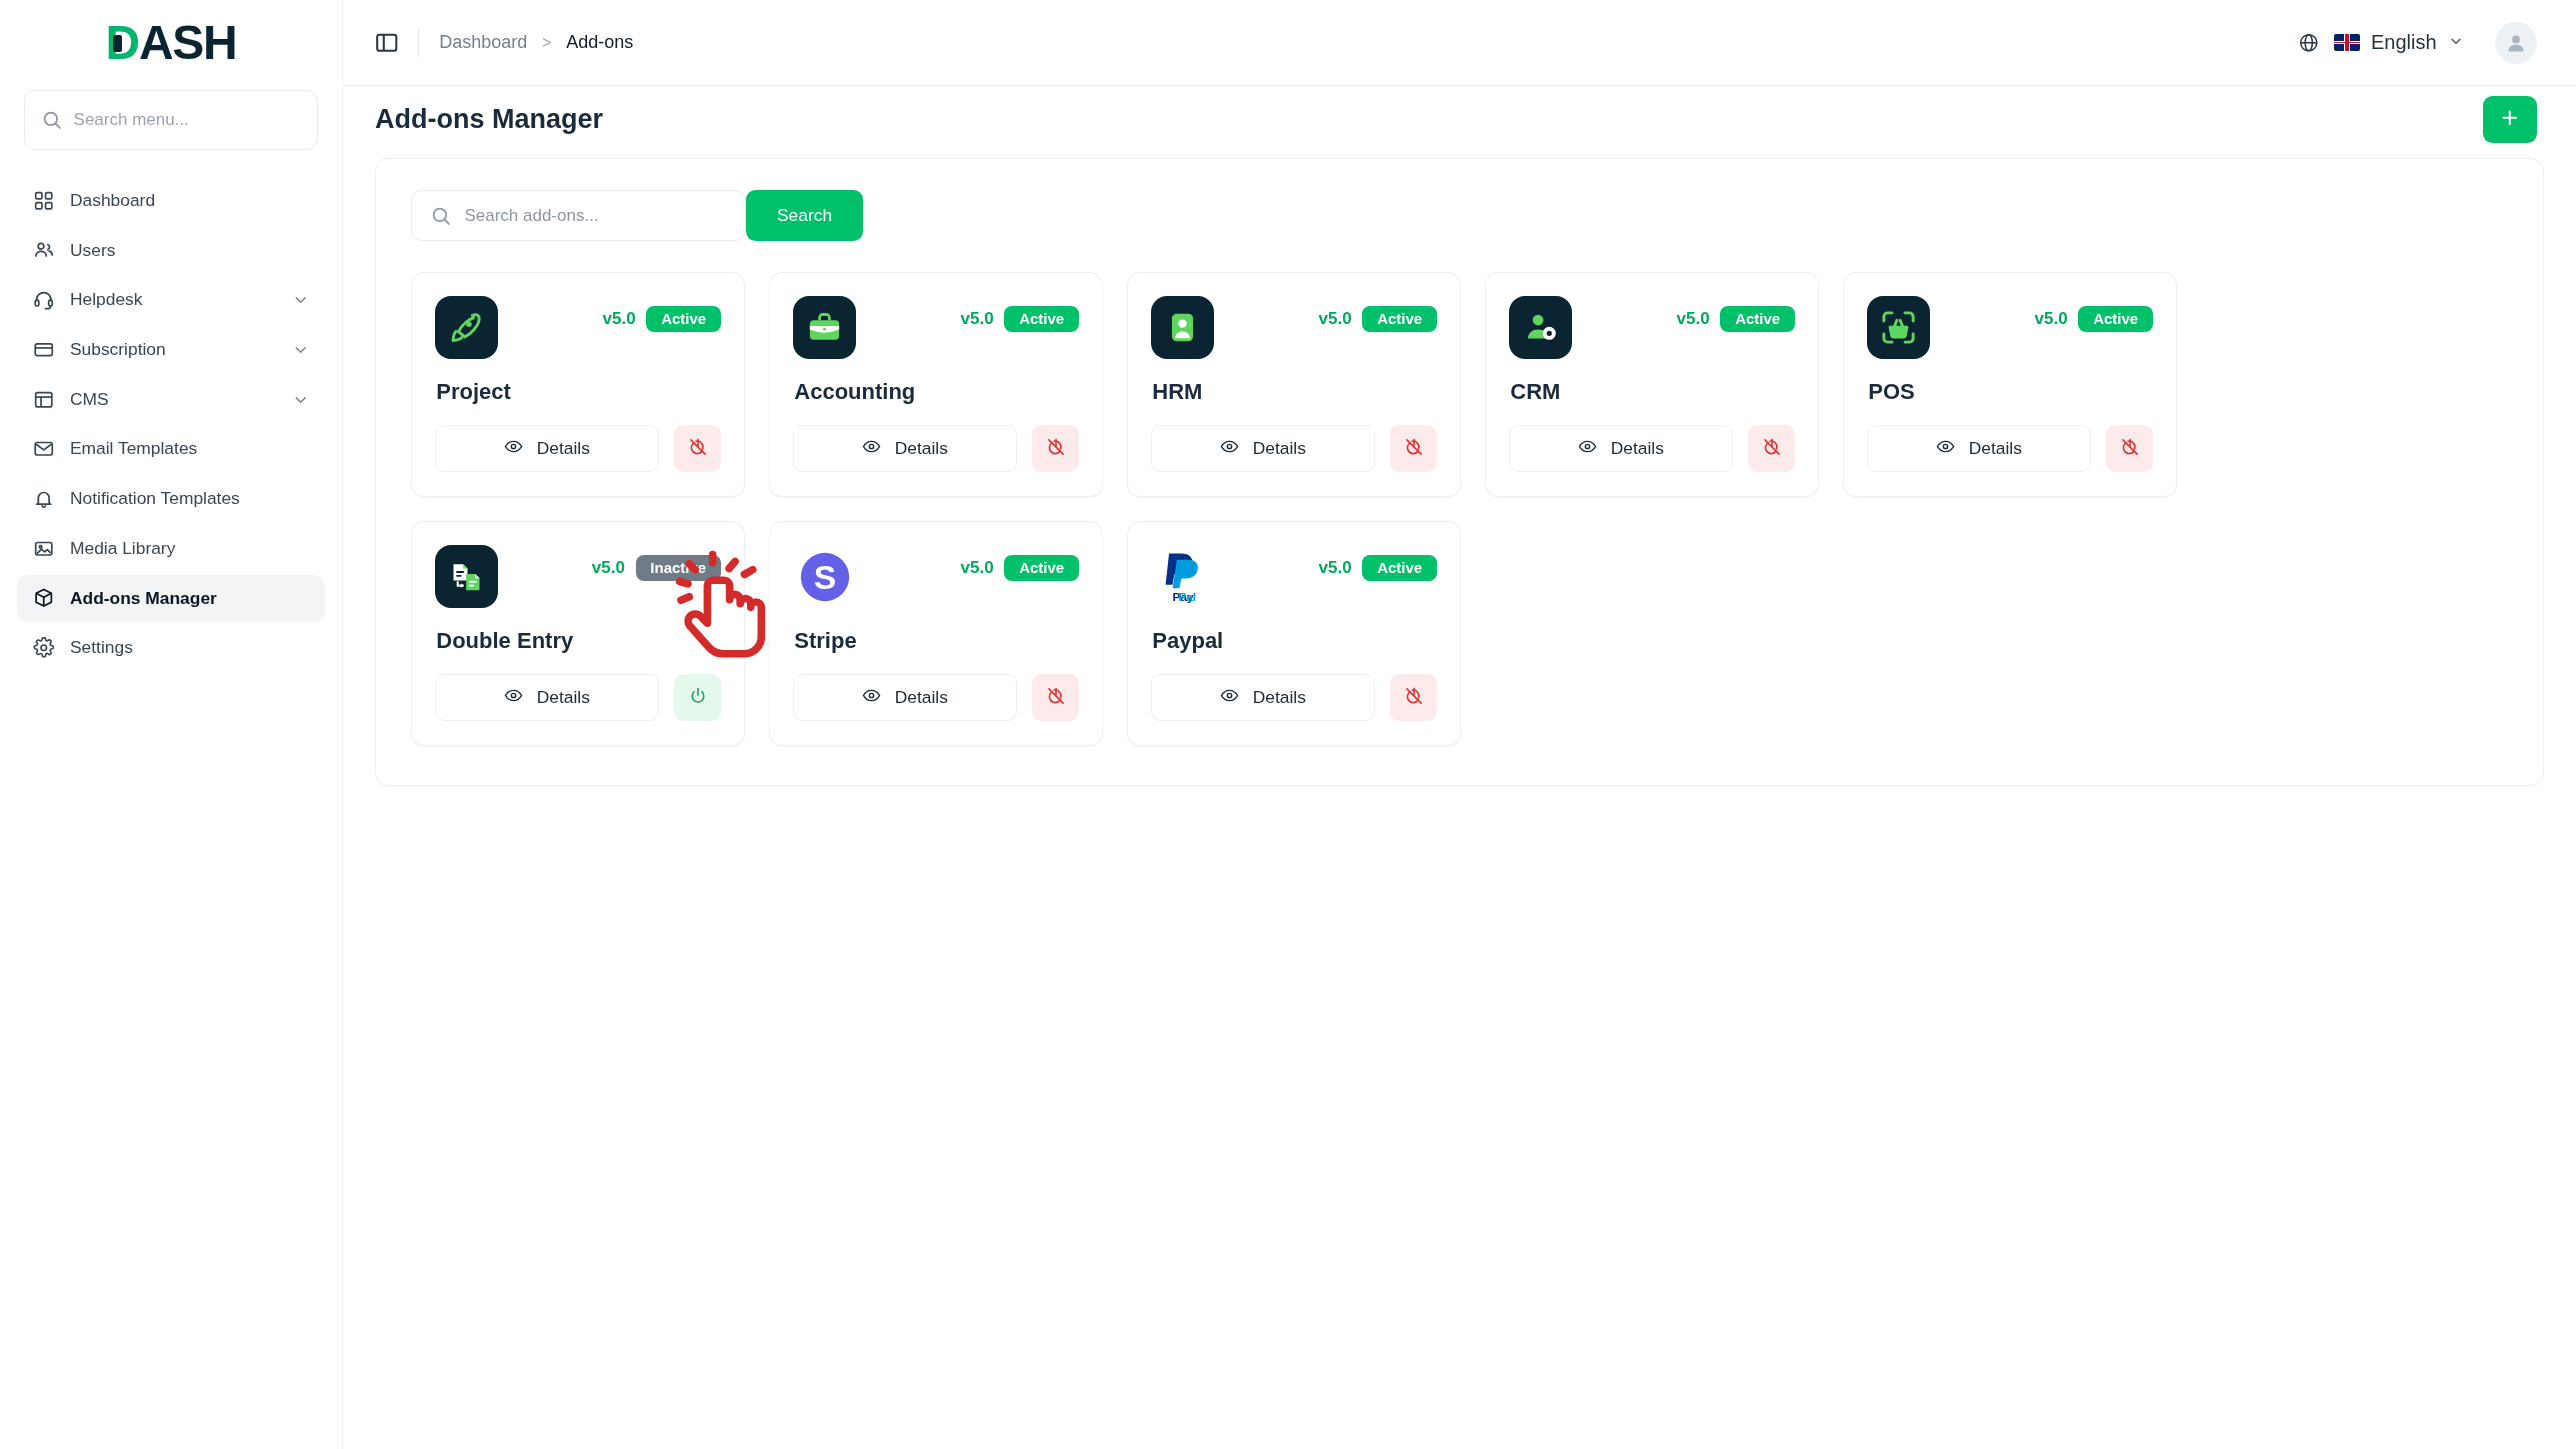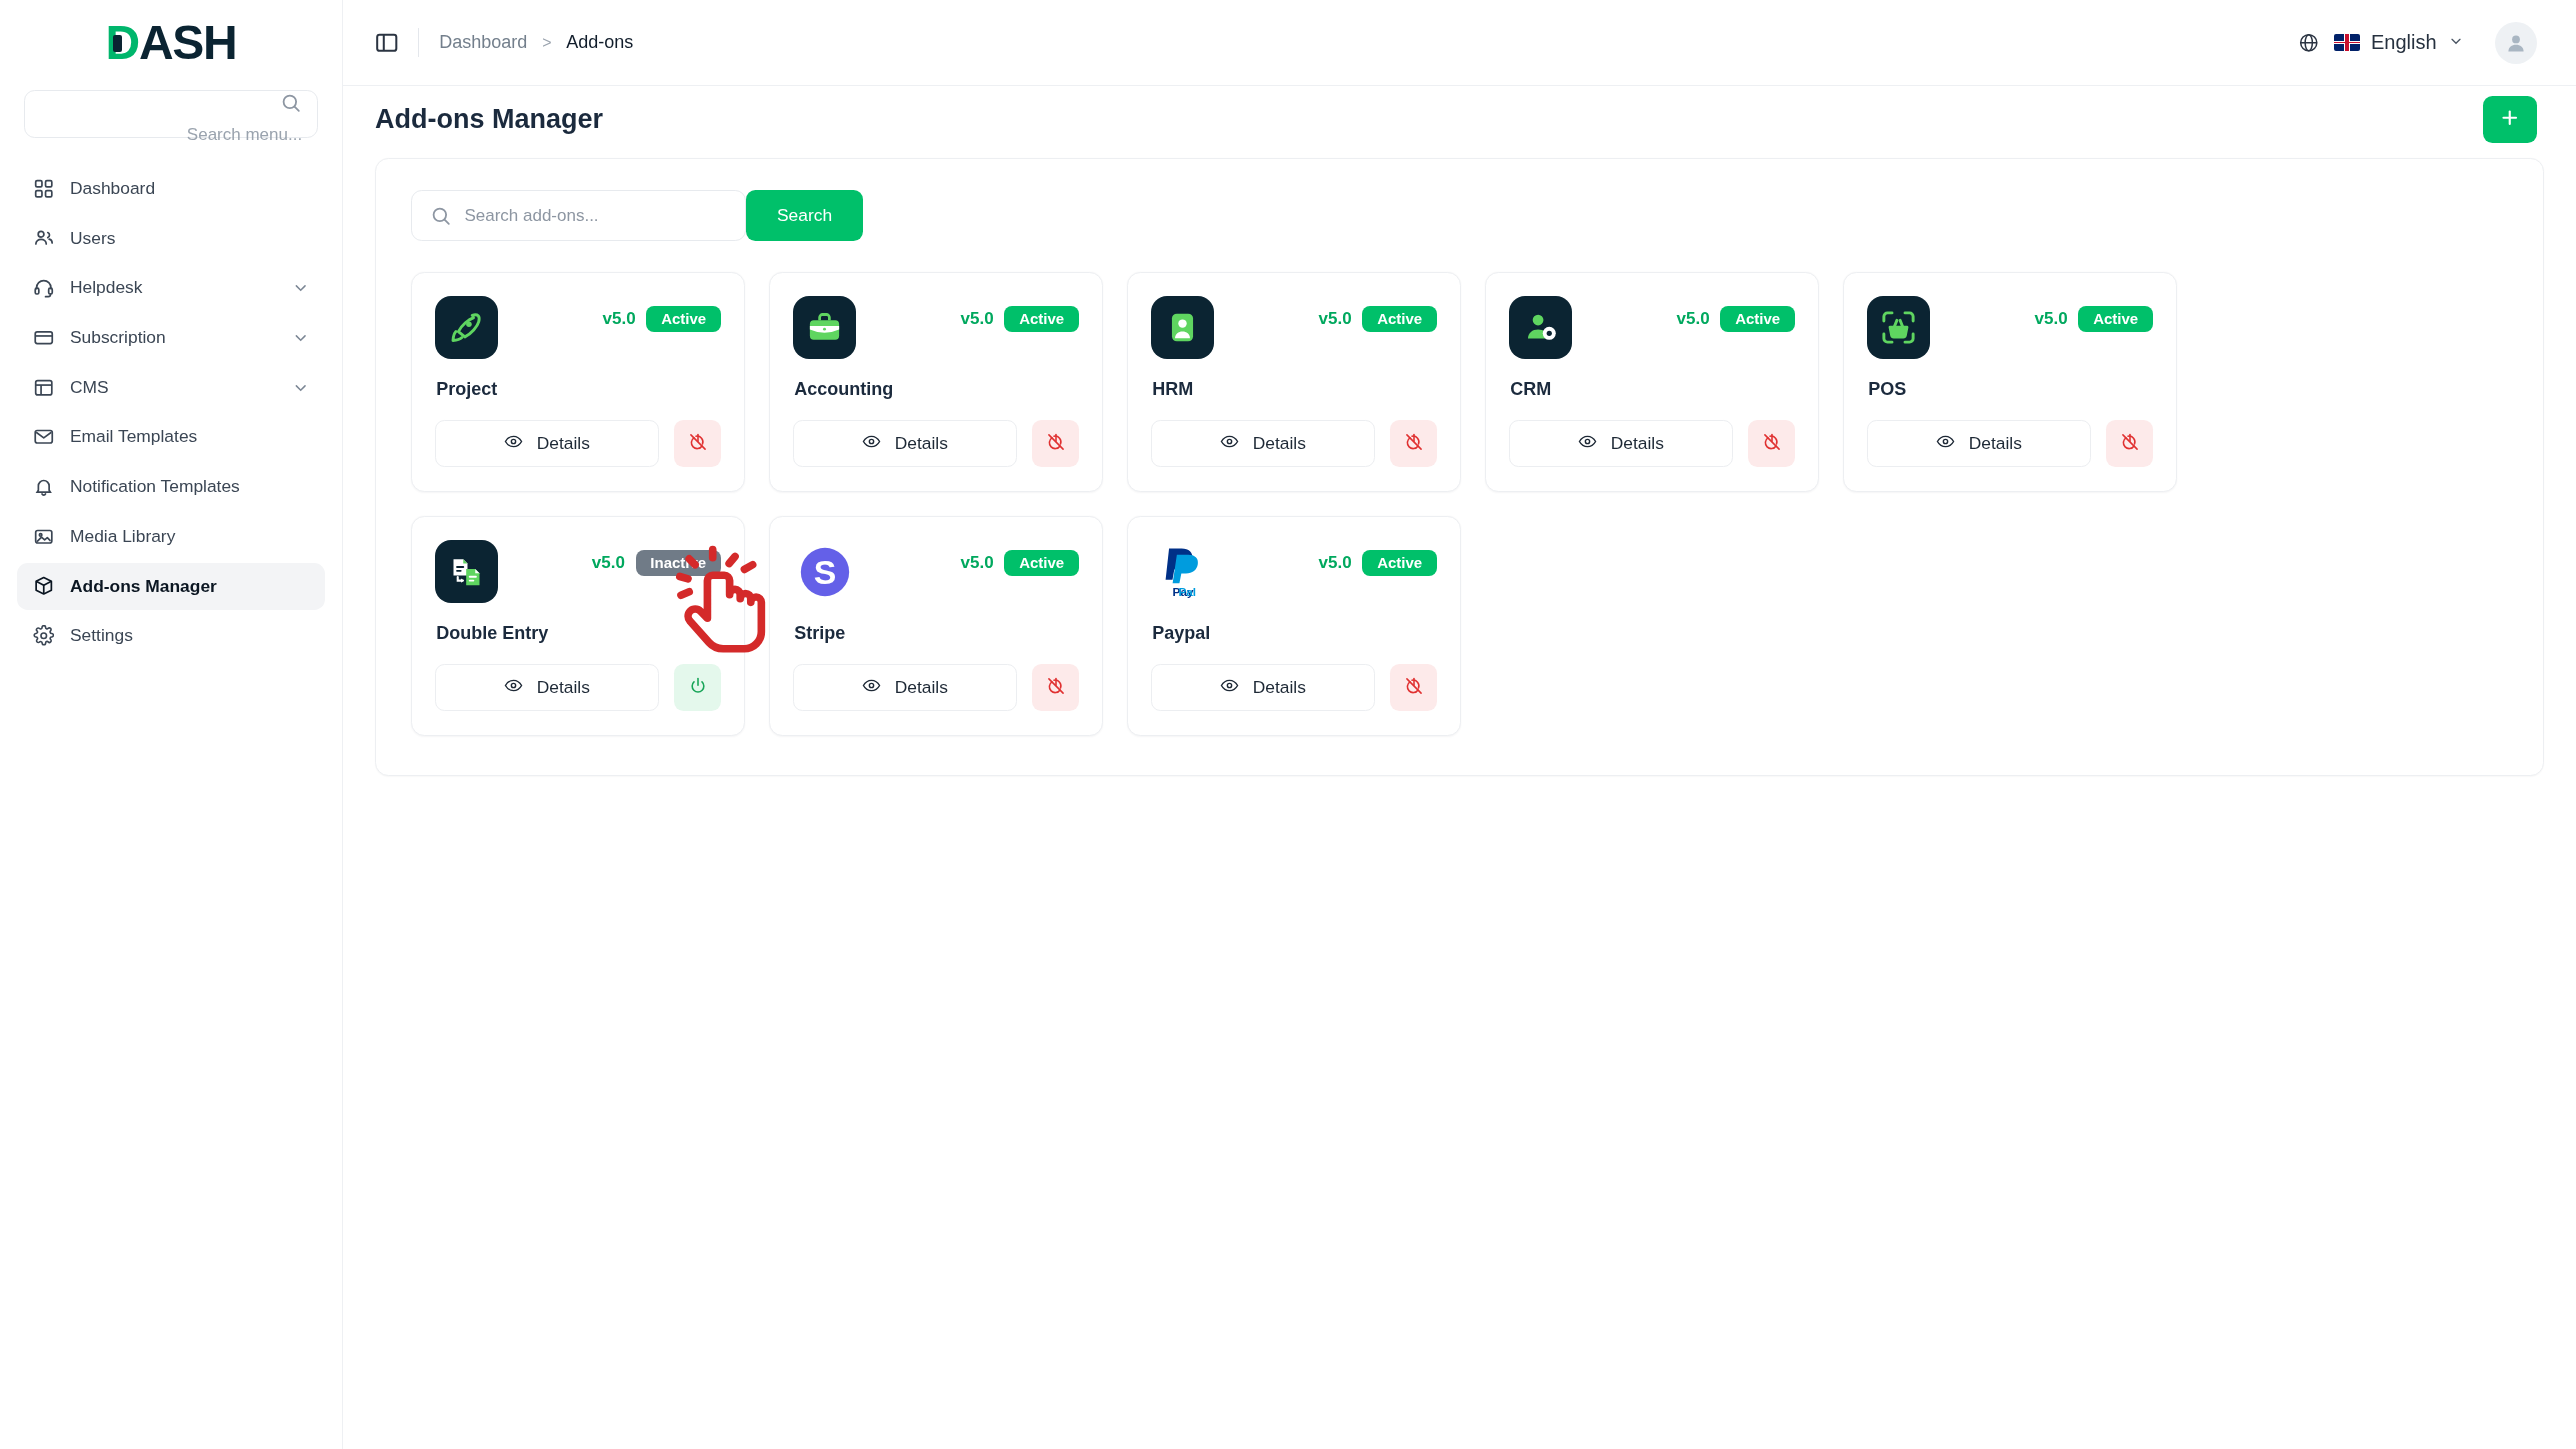--- a/index.html
+++ b/index.html
@@ -20,25 +20,24 @@
   .logo-wrap { height: 86px; display: flex; align-items: center; justify-content: center; }
   .logo { font-size: 48px; font-weight: 800; letter-spacing: -1.3px; line-height: 1; display:flex; align-items:center; }
   .logo .d-mark { position: relative; color: #00b66c; }
   .logo .d-mark::after {
     content: ""; position: absolute; left: 7.4px; top: 16px;
     width: 8.7px; height: 17.4px; border-radius: 2px; background: #0b2432;
   }
   .logo .rest { color: #0b2432; }
 
   .side-search {
-    margin: 4px 6.7px 27px 6.7px; height: 48px;
+    margin: 4px 6.7px 27px 6.7px; height: 60px;
     border: 1.3px solid #e7eaee; border-radius: 10.7px;
-    display: flex; align-items: flex-end; gap: 10.7px; padding: 0 14.8px;
+    display: flex; align-items: center; gap: 10.7px; padding: 0 14.8px;
     background: #fff;
-    flex-direction: column;
   }
   .side-search .ph { color: #9aa3ae; font-size: 17px; }
 
   .nav { display: flex; flex-direction: column; gap: 2.7px; }
   .nav-item {
     height: 47px; display: flex; align-items: center; gap: 14.8px;
     padding: 0 14.8px; border-radius: 10.7px; cursor: pointer;
     color: #3b4654; font-size: 17.4px;
   }
   .nav-item .label { flex: 1; }
@@ -129,21 +128,21 @@
   .appicon.plain { background: transparent; }
   .appicon svg { width: 39px; height: 39px; }
   .appicon.plain svg { width: 58px; height: 58px; }
   .meta { display: flex; align-items: center; gap: 10.7px; padding-top: 9.4px; }
   .ver { font-size: 17px; color: #00a85e; font-weight: 600; }
   .badge {
     font-size: 15px; color: #fff; border-radius: 8px; padding: 4.7px 14.8px; font-weight: 700;
   }
   .badge.active { background: #00c06a; }
   .badge.inactive { background: #707b87; }
-  .card-name { font-size: 18px; font-weight: 700; color: #1b2a3d; margin: 20px 0 0 1.3px; }
+  .card-name { font-size: 22px; font-weight: 700; color: #1b2a3d; margin: 20px 0 0 1.3px; }
   .card-actions { display: flex; align-items: center; gap: 14.8px; margin-top: 20px; }
   .details-btn {
     flex: 1; height: 47px; border: 1.3px solid #eceef1; border-radius: 9.4px;
     background: #fff; display: flex; align-items: center; justify-content: center; gap: 13.4px;
     cursor: pointer; font-size: 17.4px; color: #1e2936;
     font-family: "Liberation Sans", sans-serif;
   }
   .power-btn {
     width: 47px; height: 47px; border-radius: 9.4px; border: none; cursor: pointer;
     display: flex; align-items: center; justify-content: center; flex: 0 0 47px;

